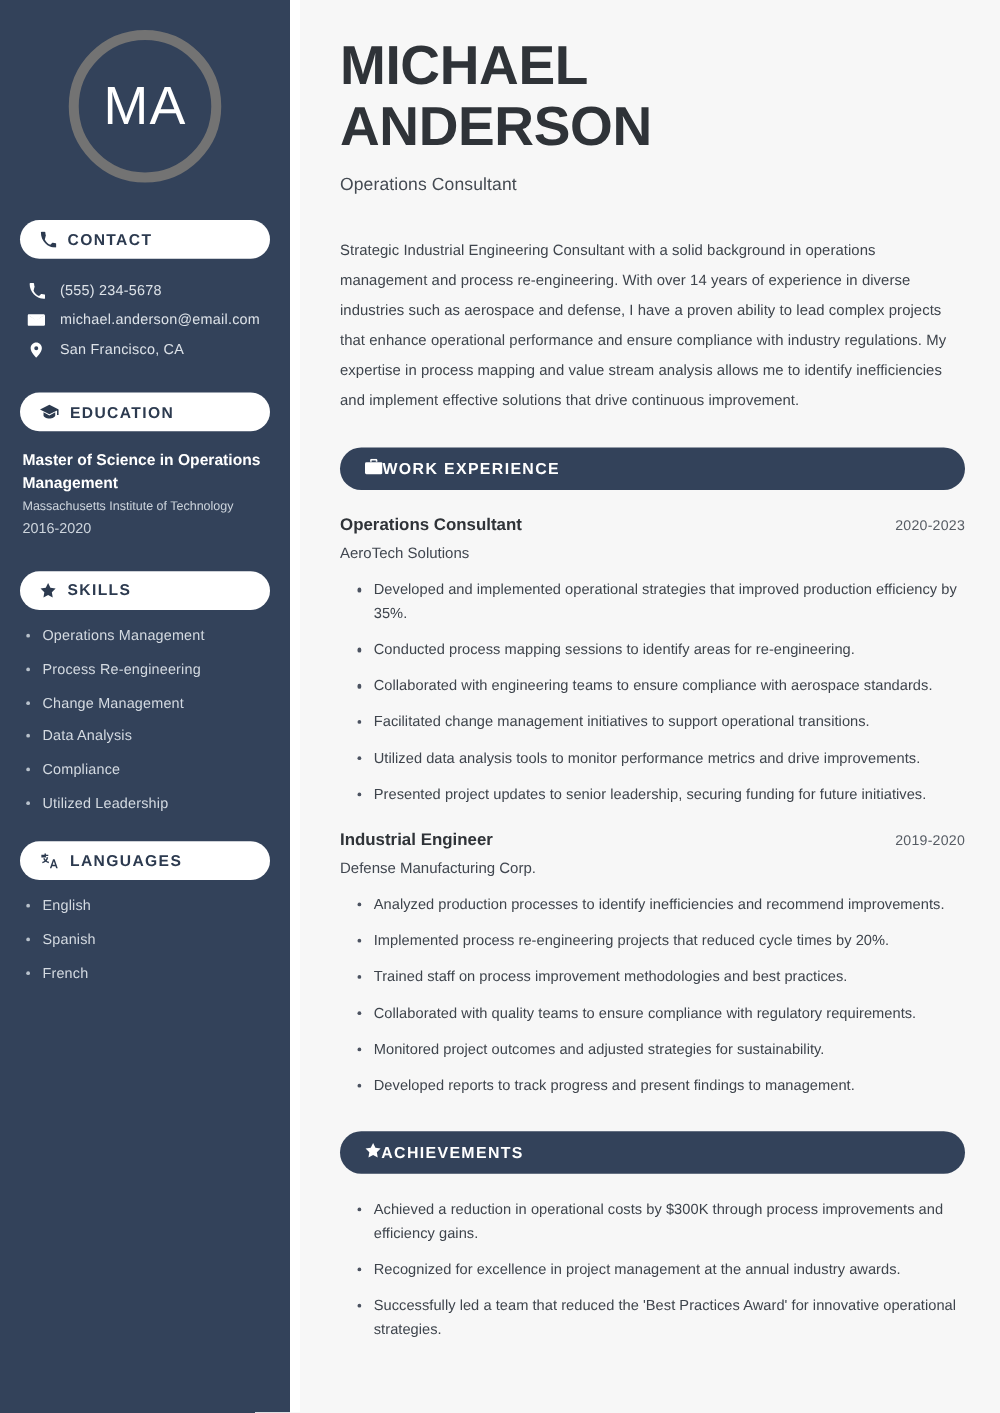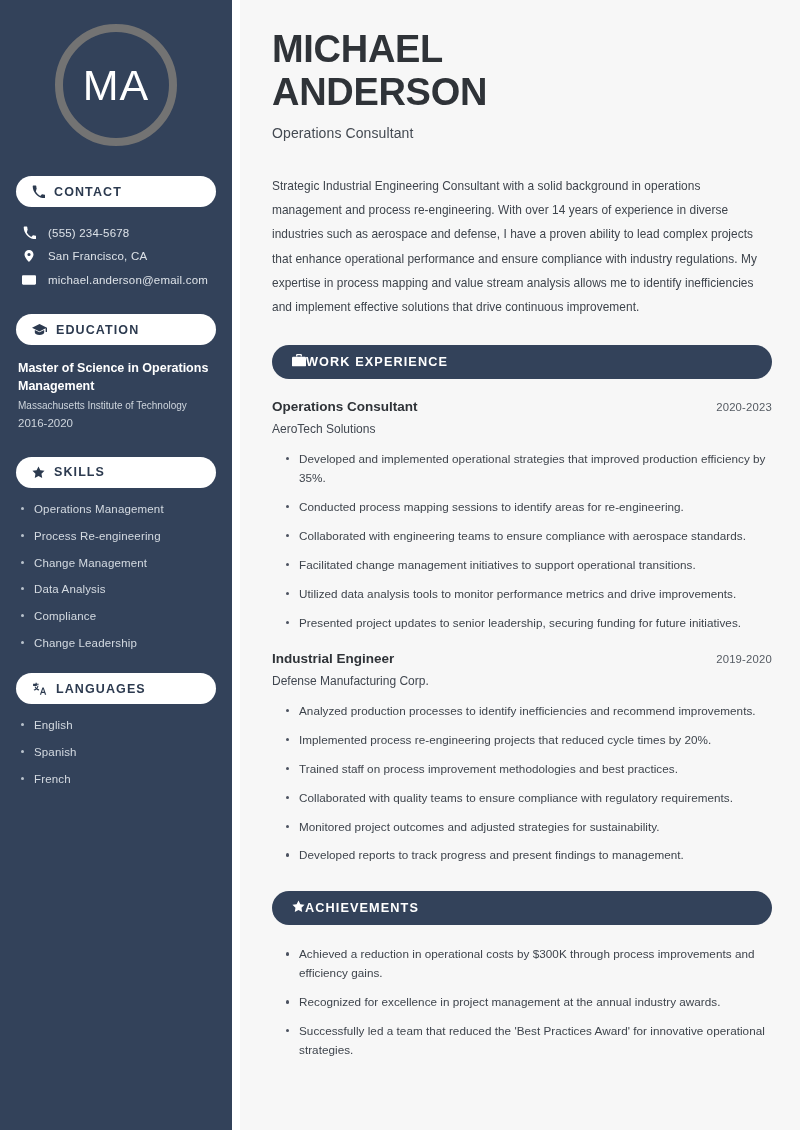--- a/index.html
+++ b/index.html
@@ -125,21 +125,21 @@
   
   .gap { width: 8px; flex: 0 0 8px; background: #ffffff; }
 
   .main {
     flex: 1;
     background: #f7f7f7;
     padding: 28px 28px 0 32px;
   }
 
   .name {
-    font-size: 38px;
+    font-size: 44px;
     font-weight: bold;
     color: #2f3338;
     line-height: 1.12;
     letter-spacing: -0.3px;
   }
   .title {
     font-size: 14px;
     color: #444a52;
     margin-top: 12px;
     letter-spacing: .1px;
@@ -242,34 +242,34 @@
         <div class="contact-row">
           <span class="ico">
             <svg width="13" height="13" viewBox="0 0 24 24" fill="#ffffff">
                 <path d="M6.6 10.8c1.8 3.5 4.6 6.3 8.1 8.1l2.7-2.7c.3-.3.8-.4 1.2-.3 1.3.4 2.7.7 4.1.7.7 0 1.2.5 1.2 1.2V22c0 .7-.5 1.2-1.2 1.2C10.9 23.2.8 13.1.8 .7.8 0 1.3-.5 2-.5h4.2c.7 0 1.2.5 1.2 1.2 0 1.4.2 2.8.7 4.1.1.4 0 .9-.3 1.2L6.6 10.8z" transform="translate(0.5,1.2)"></path>
               </svg>
           </span>
           <span>(555) 234-5678</span>
         </div>
         <div class="contact-row">
           <span class="ico">
-            <svg width="12" height="14" viewBox="0 0 24 24" fill="#ffffff">
-                <path d="M12 0C7 0 3 4 3 9c0 6.8 9 15 9 15s9-8.2 9-15c0-5-4-9-9-9zm0 12.2A3.2 3.2 0 1 1 12 5.8a3.2 3.2 0 0 1 0 6.4z"></path>
-              </svg>
-          </span>
-          <span>San Francisco, CA</span>
-        </div>
-        <div class="contact-row">
-          <span class="ico">
             <svg width="14" height="14" viewBox="0 0 24 24" fill="#ffffff">
                 <path d="M2 4h20c1.1 0 2 .9 2 2v12c0 1.1-.9 2-2 2H2c-1.1 0-2-.9-2-2V6c0-1.1.9-2 2-2zm10 9L2.2 6.3v.1L12 13l9.8-6.6v-.1L12 13z"></path>
                 <path d="M2 6l10 6.6L22 6v12H2V6z"></path>
               </svg>
           </span>
           <span>michael.anderson@email.com</span>
+        </div>
+        <div class="contact-row">
+          <span class="ico">
+            <svg width="12" height="14" viewBox="0 0 24 24" fill="#ffffff">
+                <path d="M12 0C7 0 3 4 3 9c0 6.8 9 15 9 15s9-8.2 9-15c0-5-4-9-9-9zm0 12.2A3.2 3.2 0 1 1 12 5.8a3.2 3.2 0 0 1 0 6.4z"></path>
+              </svg>
+          </span>
+          <span>San Francisco, CA</span>
         </div>
       </div>
 
       <div class="pill">
         <span>
           <svg width="15" height="13" viewBox="0 0 24 20" fill="#2c3a4f">
               <path d="M12 1 0 7l12 6 9.8-4.9V14h2.2V7L12 1z"></path>
               <path d="M4.5 10.6v4.1C4.5 16.6 8 18.6 12 18.6s7.5-2 7.5-3.9v-4.1L12 14.5 4.5 10.6z"></path>
             </svg>
         </span>
@@ -290,21 +290,21 @@
         </span>
         <span>SKILLS</span>
       </div>
 
       <ul class="side-list">
         <li>Operations Management</li>
         <li>Process Re-engineering</li>
         <li>Change Management</li>
         <li>Data Analysis</li>
         <li>Compliance</li>
-        <li>Change Leadership</li>
+        <li>Utilized Leadership</li>
       </ul>
 
       <div class="pill">
         <span>
           <svg width="15" height="14" viewBox="0 0 24 24" fill="#2c3a4f">
               <path d="M1 3h9.5v1.9H7.3v1.5h3c-.2 2-.9 3.6-2 4.9 1 .7 2.1 1.2 3.3 1.5l-.7 1.9c-1.5-.4-2.8-1.1-4-2-1.2.9-2.6 1.6-4.1 2l-.8-1.8c1.3-.3 2.4-.8 3.4-1.5-.8-.9-1.4-2-1.8-3.2l1.8-.5c.3.9.8 1.7 1.4 2.4.8-.9 1.3-2 1.5-3.3H1V3zm4.3 0V1.2h2V3h-2z"></path>
               <path d="M17 9.4h2.2l4.3 12.3h-2.2l-.95-2.8h-4.6l-.95 2.8h-2.15L17 9.4zm1.1 2.6-1.6 4.9h3.2l-1.6-4.9z"></path>
             </svg>
         </span>
         <span>LANGUAGES</span>

